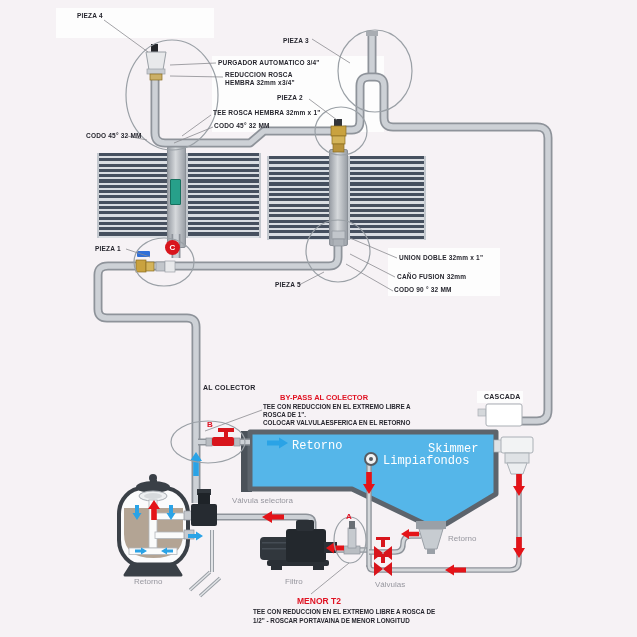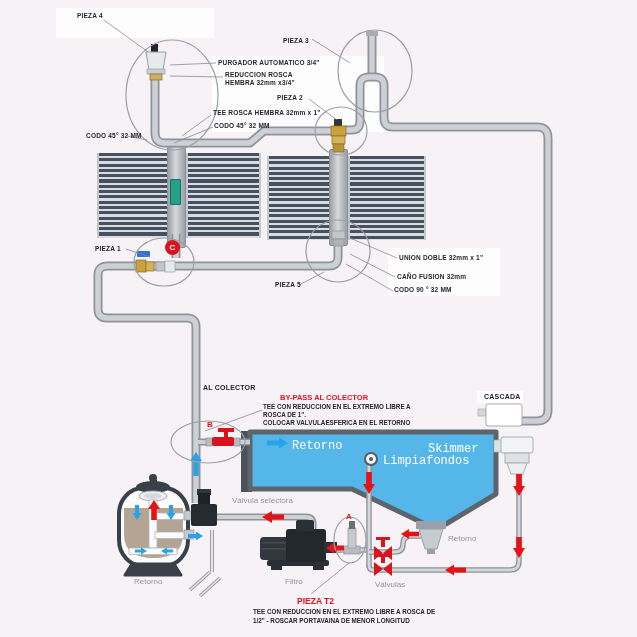--- a/index.html
+++ b/index.html
@@ -264,21 +264,21 @@
   <div class="lbl" style="left:484px;top:393px;font-size:7px">CASCADA</div>
   <div class="lbl-white" style="left:292px;top:439px">Retorno</div>
   <div class="lbl-white" style="left:383px;top:454px">Limpiafondos</div>
   <div class="lbl-white" style="left:428px;top:442px">Skimmer</div>
   <div class="lbl-gray" style="left:448px;top:534px">Retorno</div>
   <div class="lbl-gray" style="left:232px;top:496px">Válvula selectora</div>
   <div class="lbl-gray" style="left:134px;top:577px">Retorno</div>
   <div class="lbl-gray" style="left:285px;top:577px">Filtro</div>
   <div class="lbl-gray" style="left:375px;top:580px">Válvulas</div>
 
-  <div class="lbl-red-big" style="left:297px;top:596px">PIEZA T2</div>
+  <div class="lbl-red-big" style="left:297px;top:596px">MENOR T2</div>
   <div class="lbl-note" style="left:253px;top:608px">TEE CON REDUCCION EN EL EXTREMO LIBRE A ROSCA DE</div>
   <div class="lbl-note" style="left:253px;top:617px">1/2" -  ROSCAR  PORTAVAINA DE MENOR LONGITUD</div>
 
   <div class="marker" style="left:207px;top:420px">B</div>
   <div class="marker" style="left:346px;top:512px">A</div>
   <div class="c-circle" style="left:165px;top:240px">C</div>
 
 </div>
 
 </body></html>

